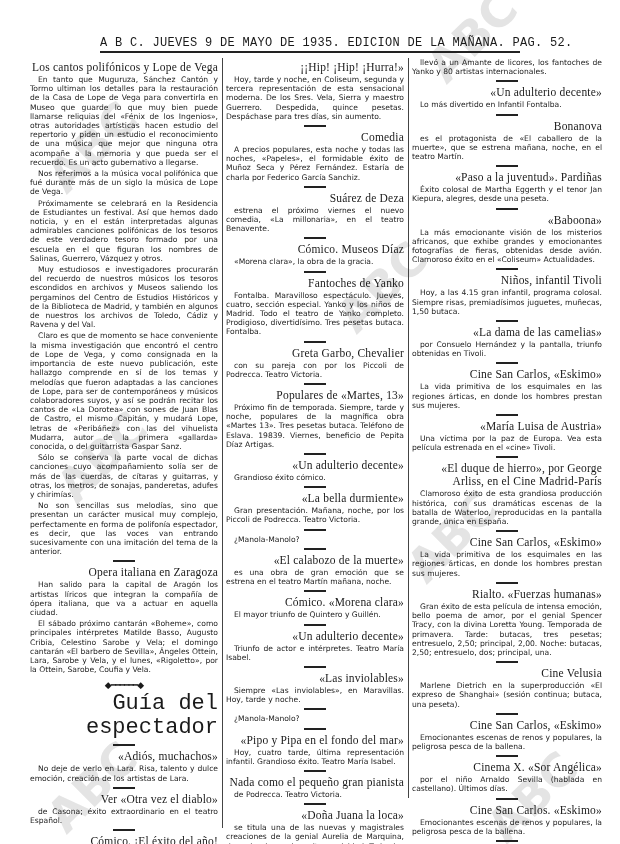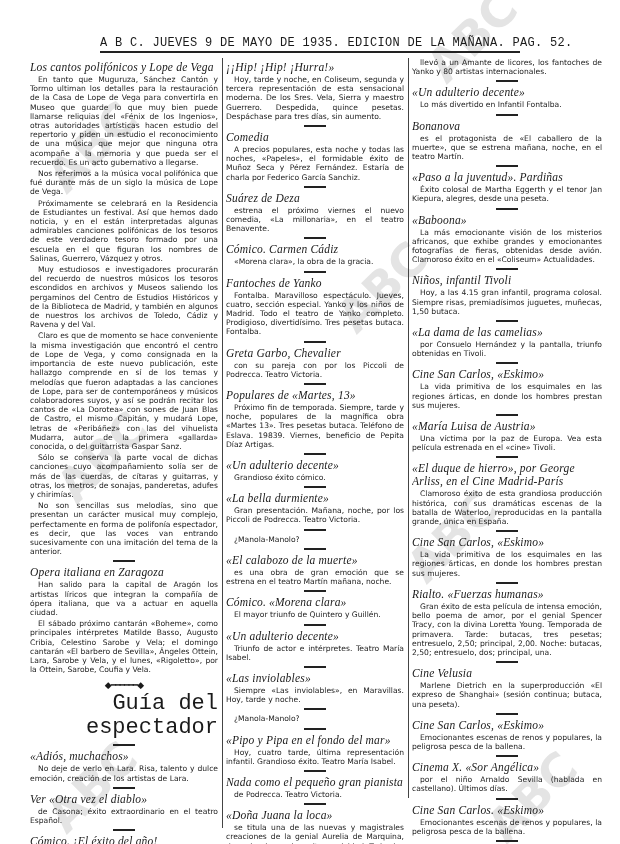--- a/index.html
+++ b/index.html
@@ -6,21 +6,21 @@
   body { width:620px; height:844px; position:relative; overflow:hidden; font-family:"DejaVu Serif", serif; color:#1a1a1a; }
   .page-header { position:absolute; left:100px; top:36px; width:420px; text-align:center; font-size:12px; letter-spacing:0.3px; white-space:nowrap; font-family:Liberation Mono, monospace; }
   .header-rule { position:absolute; left:100px; top:51px; width:420px; height:2px; background:#222; }
   .col { position:absolute; top:58px; bottom:0; overflow:hidden; font-family:"Liberation Serif", serif; }
   .col-left { left:30px; width:188px; }
   .col-mid { left:226px; width:178px; }
   .col-right { left:412px; width:190px; }
   .col-rule { position:absolute; top:58px; width:1px; background:#444; }
   .rule-1 { left:222px; height:770px; }
   .rule-2 { left:408px; height:740px; }
-  h3 { font-size:11.5px; font-weight:normal; text-align:left; margin:3px 0 1px 0; line-height:13px; letter-spacing:0.2px;font-style:italic; }
+  h3 { font-size:11.5px; font-weight:normal; text-align:right; margin:3px 0 1px 0; line-height:13px; letter-spacing:0.2px; }
   h2 { font-size:22px; font-weight:normal; text-align:right; margin:2px 0 4px 0; line-height:24px; font-family:Liberation Mono, monospace; }
   p { font-size:7.6px; line-height:9.2px; margin:0 0 2px 0; text-align:justify; text-indent:8px; color:#222; font-family:"DejaVu Sans", sans-serif; }
   .sep { width:22px; height:2px; background:#222; margin:4px auto 4px auto; }
   .ornament { text-align:center; font-size:9px; margin:6px 0 2px 0; letter-spacing:-1px; }
   .watermark { position:absolute; color:#cfcfcf; font-family:"DejaVu Sans", sans-serif; font-size:46px; font-weight:bold; transform:rotate(-45deg); opacity:0.55; pointer-events:none; }
 </style>
 </head>
 <body>
 
 <div class="watermark" style="left:40px;top:120px;">ABC</div>
@@ -84,21 +84,21 @@
       <h3>Comedia</h3>
       <p>A precios populares, esta noche y todas las noches, «Papeles», el formidable éxito de Muñoz Seca y Pérez Fernández. Estaría de charla por Federico García Sanchiz.</p>
     </div>
   <div class="sep"></div>
   <div>
       <h3>Suárez de Deza</h3>
       <p>estrena el próximo viernes el nuevo comedia, «La millonaria», en el teatro Benavente.</p>
     </div>
   <div class="sep"></div>
   <div>
-      <h3>Cómico. Carmen Cádiz</h3>
+      <h3>Cómico. Museos Díaz</h3>
       <p>«Morena clara», la obra de la gracia.</p>
     </div>
   <div class="sep"></div>
   <div>
       <h3>Fantoches de Yanko</h3>
       <p>Fontalba. Maravilloso espectáculo. Jueves, cuatro, sección especial. Yanko y los niños de Madrid. Todo el teatro de Yanko completo. Prodigioso, divertidísimo. Tres pesetas butaca. Fontalba.</p>
     </div>
   <div class="sep"></div>
   <div>
       <h3>Greta Garbo, Chevalier</h3>

